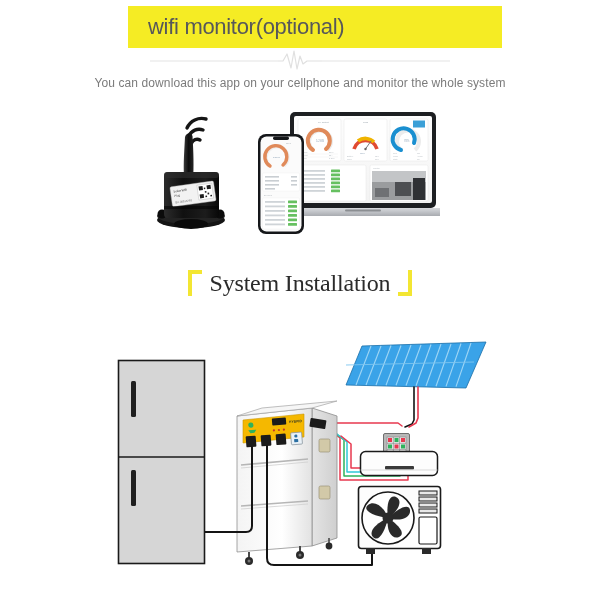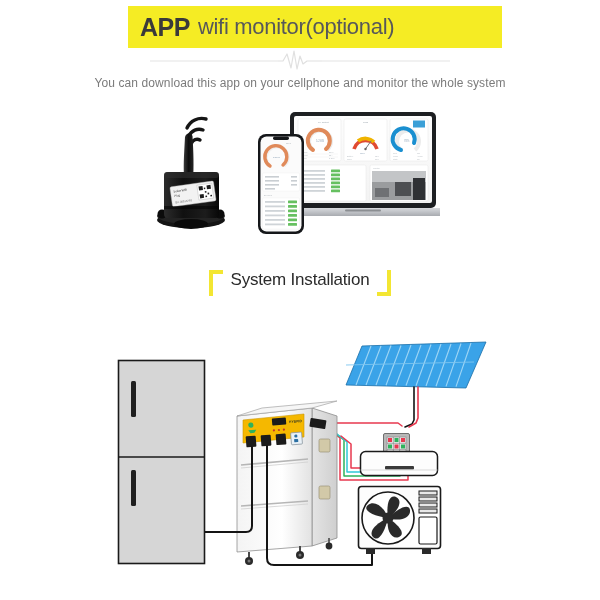--- a/index.html
+++ b/index.html
@@ -82,23 +82,24 @@
     left: 0; top: 268px;
     width: 600px;
     text-align: center;
   }
   .sysinstall-inner {
     position: relative;
     display: inline-block;
     padding: 2px 26px;
   }
   .sysinstall-text {
-    font-size: 17px;
+    font-size: 24px;
     color: #2b2b2b;
     letter-spacing: -0.2px;
+    font-family: Liberation Serif, serif;
   }
   .bracket {
     position: absolute;
     width: 14px; height: 26px;
     top: 2px;
   }
   .bracket.left  { left: 4px;  border-left: 4px solid #f3e632; border-top: 4px solid #f3e632; }
   .bracket.right { right: 4px; border-right: 4px solid #f3e632; border-bottom: 4px solid #f3e632; }
 
   
@@ -106,21 +107,20 @@
     position: absolute;
     left: 0; top: 320px;
     width: 600px; height: 280px;
   }
   .diagram svg { display: block; }
 </style>
 </head>
 <body>
 
 <div class="banner">
-  <span class="banner-app">APP</span>
   <span class="banner-sub">wifi monitor(optional)</span>
 </div>
 
 <div class="divider">
   <svg width="600" height="22" viewBox="0 0 600 22">
     <line x1="150" y1="11" x2="278" y2="11" stroke="#e3e3e3" stroke-width="1.2"></line>
     <line x1="322" y1="11" x2="450" y2="11" stroke="#e3e3e3" stroke-width="1.2"></line>
     <polyline points="278,11 283,11 287,4 291,18 294,1 297,19 300,6 303,14 307,11 322,11" fill="none" stroke="#e0e0e0" stroke-width="1.2" stroke-linejoin="round"></polyline>
   </svg>
 </div>

